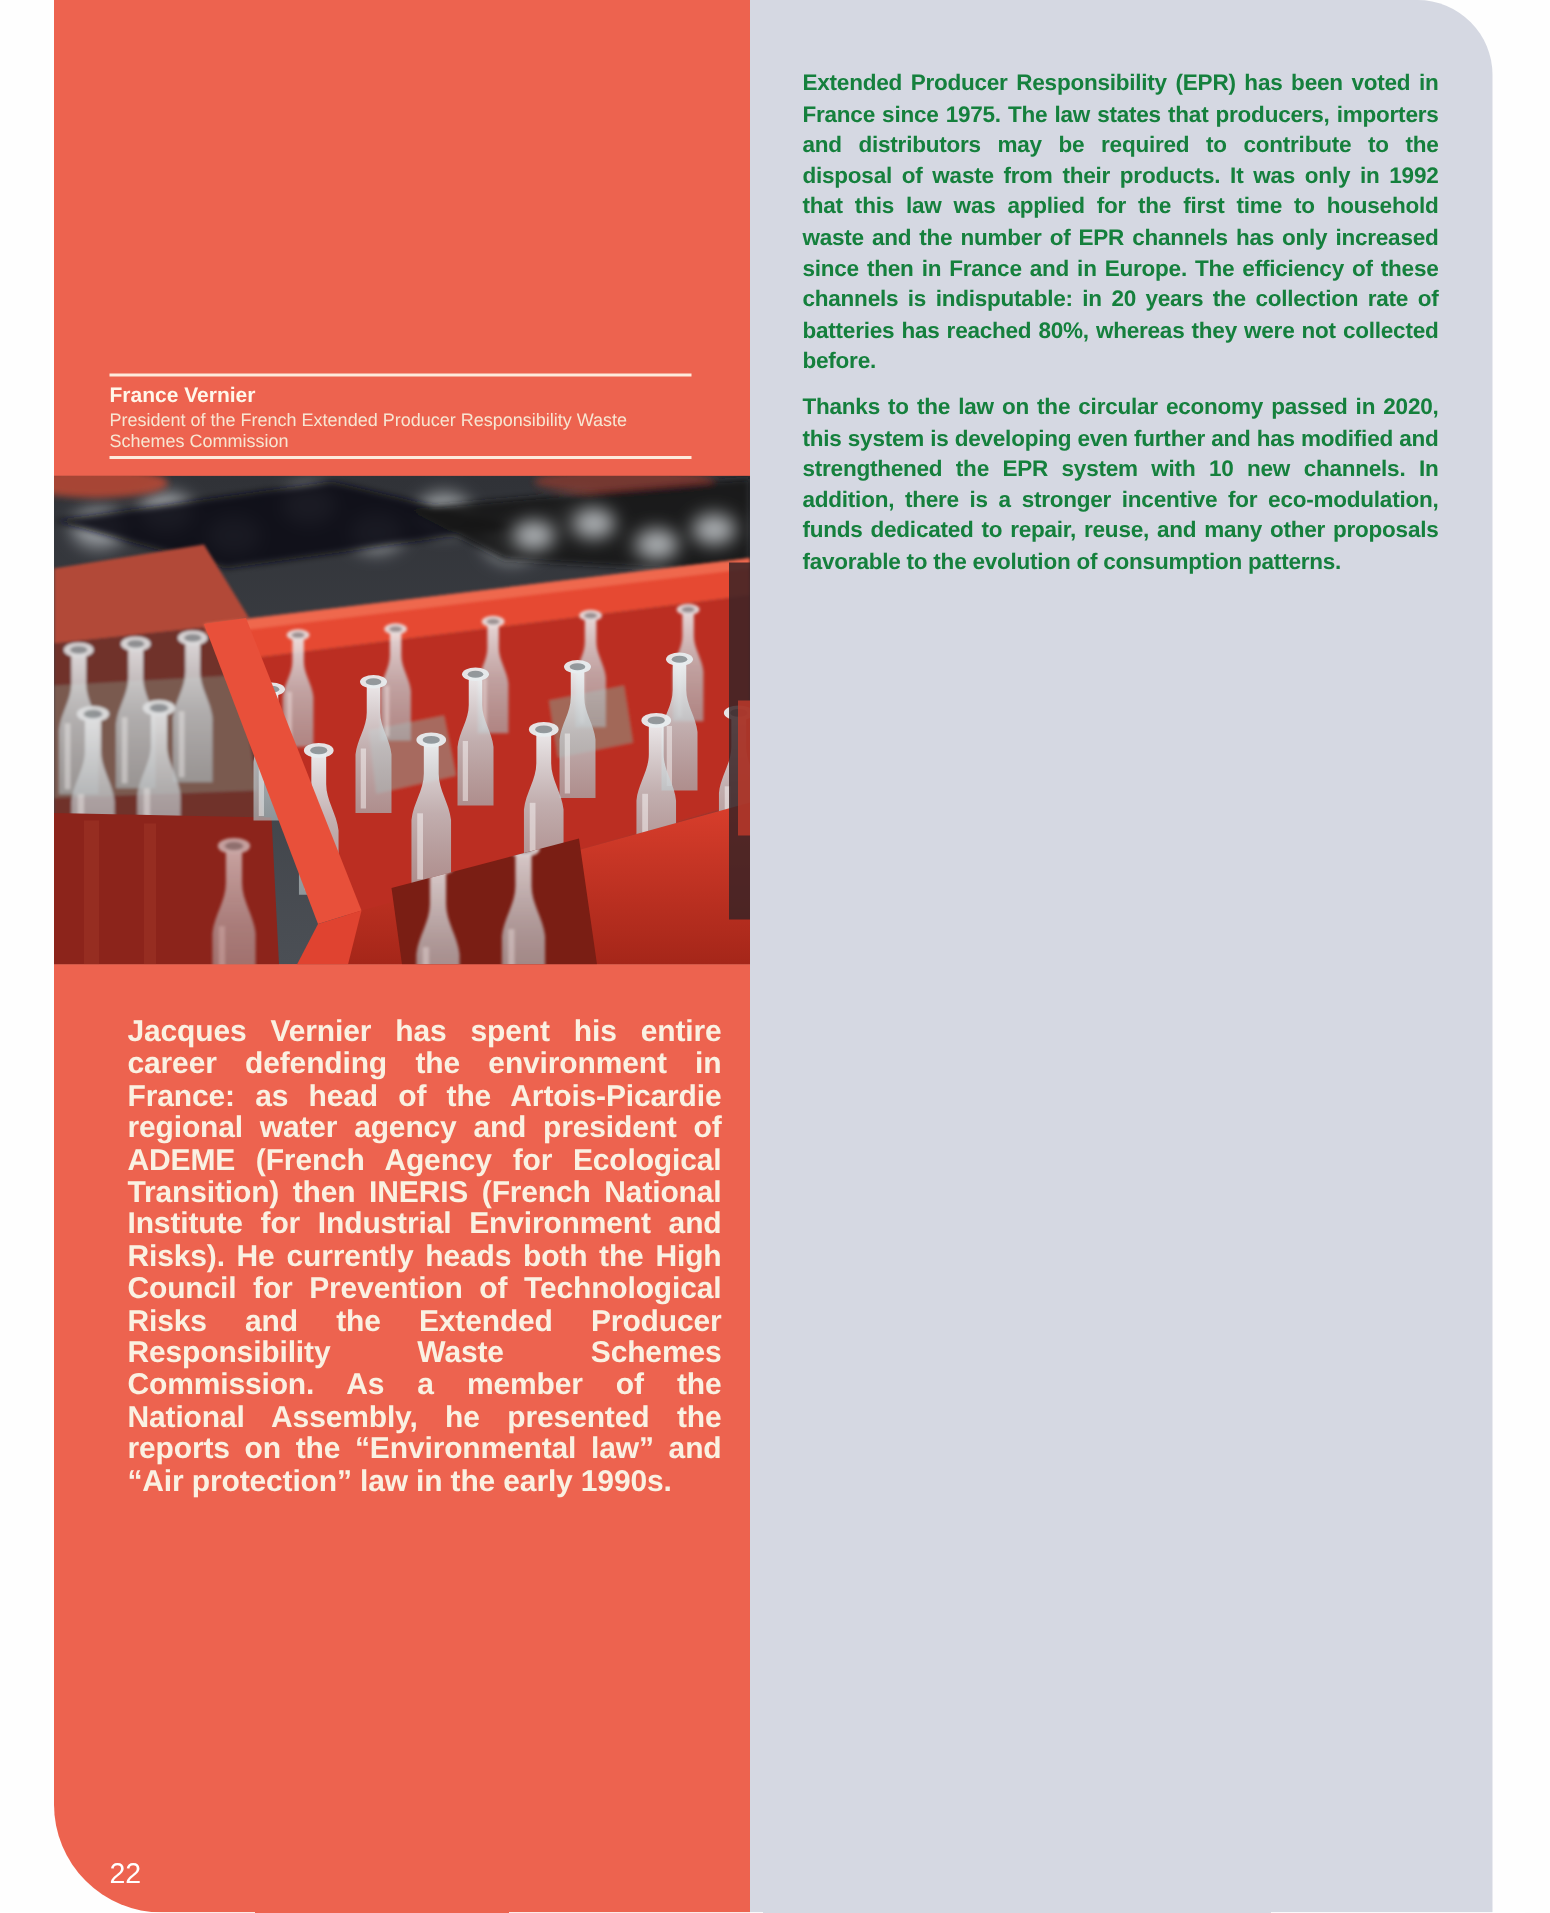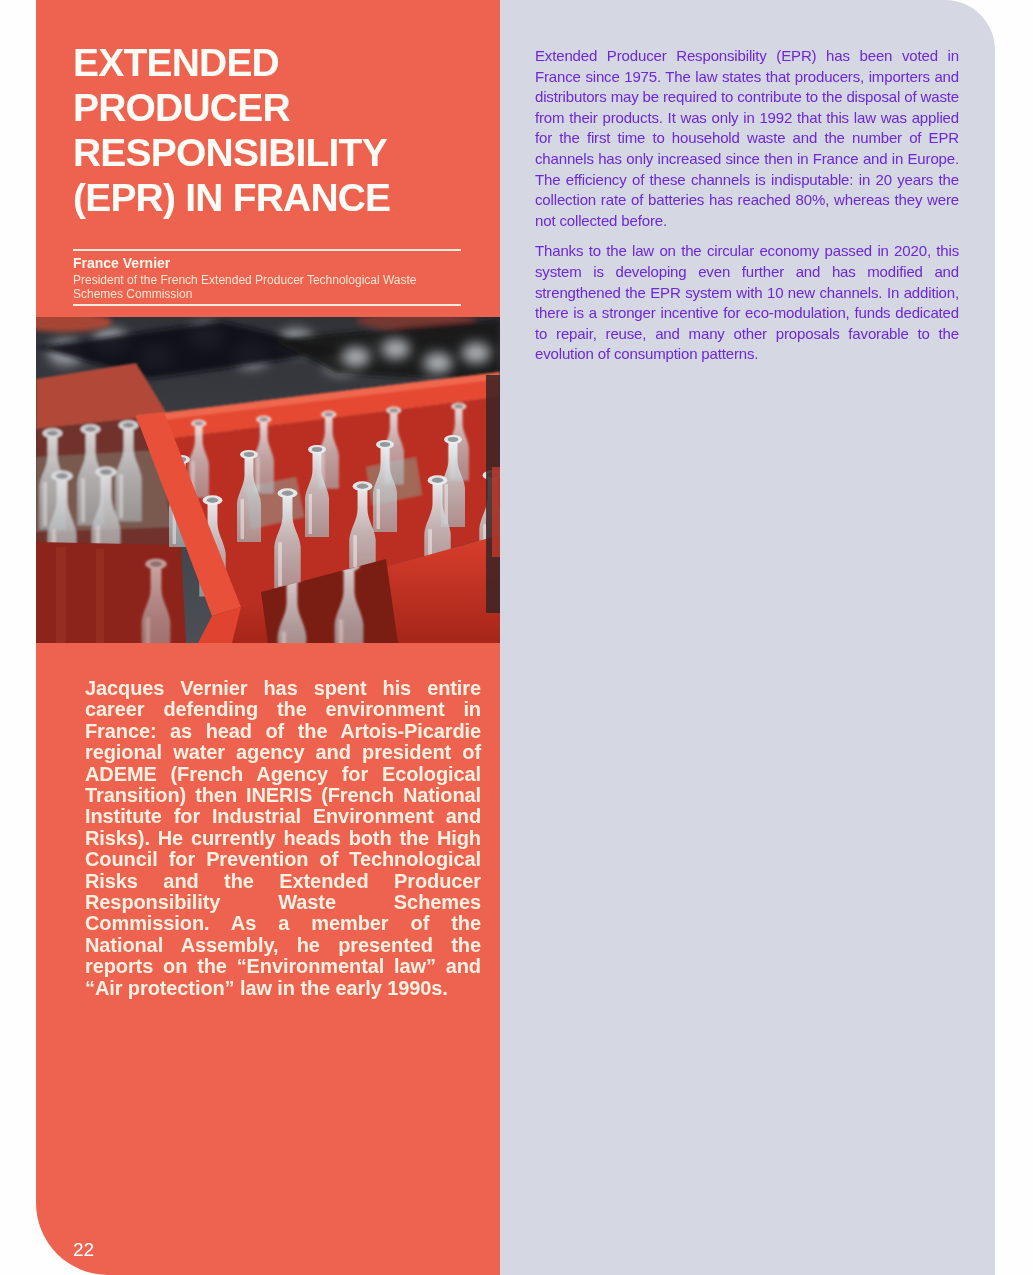--- a/index.html
+++ b/index.html
@@ -21,40 +21,34 @@
   .photo svg{display:block;filter:blur(0.4px);}
   .bio{position:absolute;left:37px;top:666px;width:396px;margin:12px;
        font-size:20px;line-height:21.4px;font-weight:bold;letter-spacing:-0.1px;
        color:#faf1e2;text-align:justify;}
   .page-num{position:absolute;left:37px;top:1239px;font-size:19px;color:#ffffff;}
 
   
   .right-panel{position:absolute;left:500px;top:0;width:495px;height:1275px;
                background:#d5d8e2;border-top-right-radius:50px;}
   .main-text{position:absolute;left:35px;top:46px;width:424px;}
-  .main-text p{margin:0 0 10px 0;font-size:15px;line-height:20.6px;font-weight:normal;
-               letter-spacing:-0.15px;color:#6d28d9;text-align:justify;}
+  .main-text p{margin:0 0 10px 0;font-size:15px;line-height:20.6px;font-weight:bold;
+               letter-spacing:-0.15px;color:#15803d;text-align:justify;}
 </style>
 </head>
 <body>
 
 <div class="page">
 
   <div class="left-panel">
-    <h1 class="title">
-      <span>EXTENDED</span>
-      <span>PRODUCER</span>
-      <span>RESPONSIBILITY</span>
-      <span>(EPR) IN FRANCE</span>
-    </h1>
 
     <div class="sep sep1"></div>
     <div class="author-name">France Vernier</div>
     <div class="author-role">
-      <div>President of the French Extended Producer Technological Waste</div>
+      <div>President of the French Extended Producer Responsibility Waste</div>
       <div>Schemes Commission</div>
     </div>
     <div class="sep sep2"></div>
 
     <div class="photo" role="img">
       <svg viewBox="0 0 464 326" width="464" height="326" preserveAspectRatio="none" xmlns="http://www.w3.org/2000/svg">
         <defs>
           <linearGradient id="bgG" x1="0" y1="0" x2="0" y2="1">
             <stop offset="0" stop-color="#303237"></stop>
               <stop offset="1" stop-color="#4b4f55"></stop>

